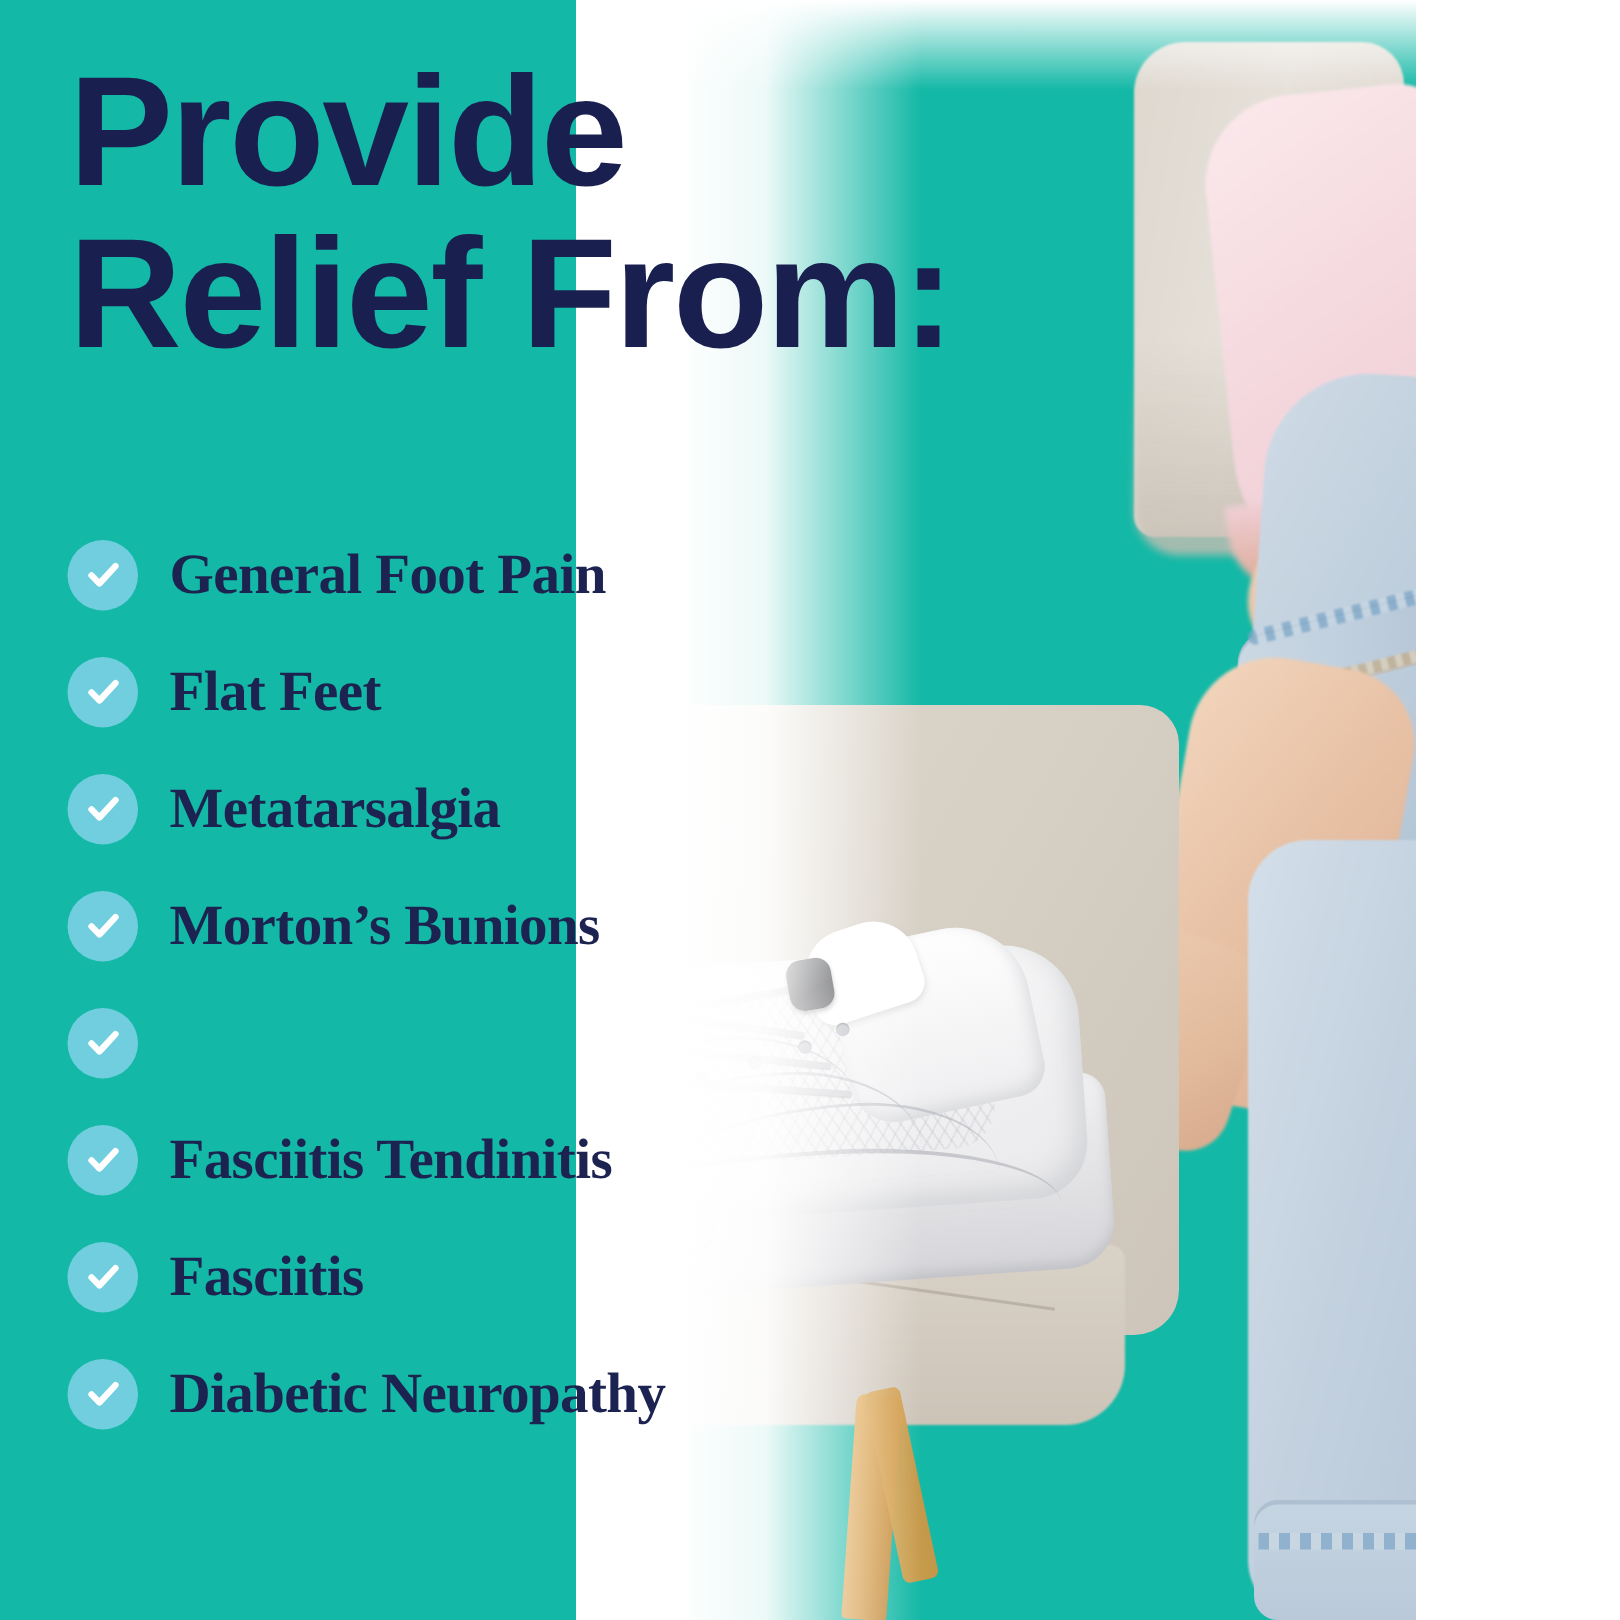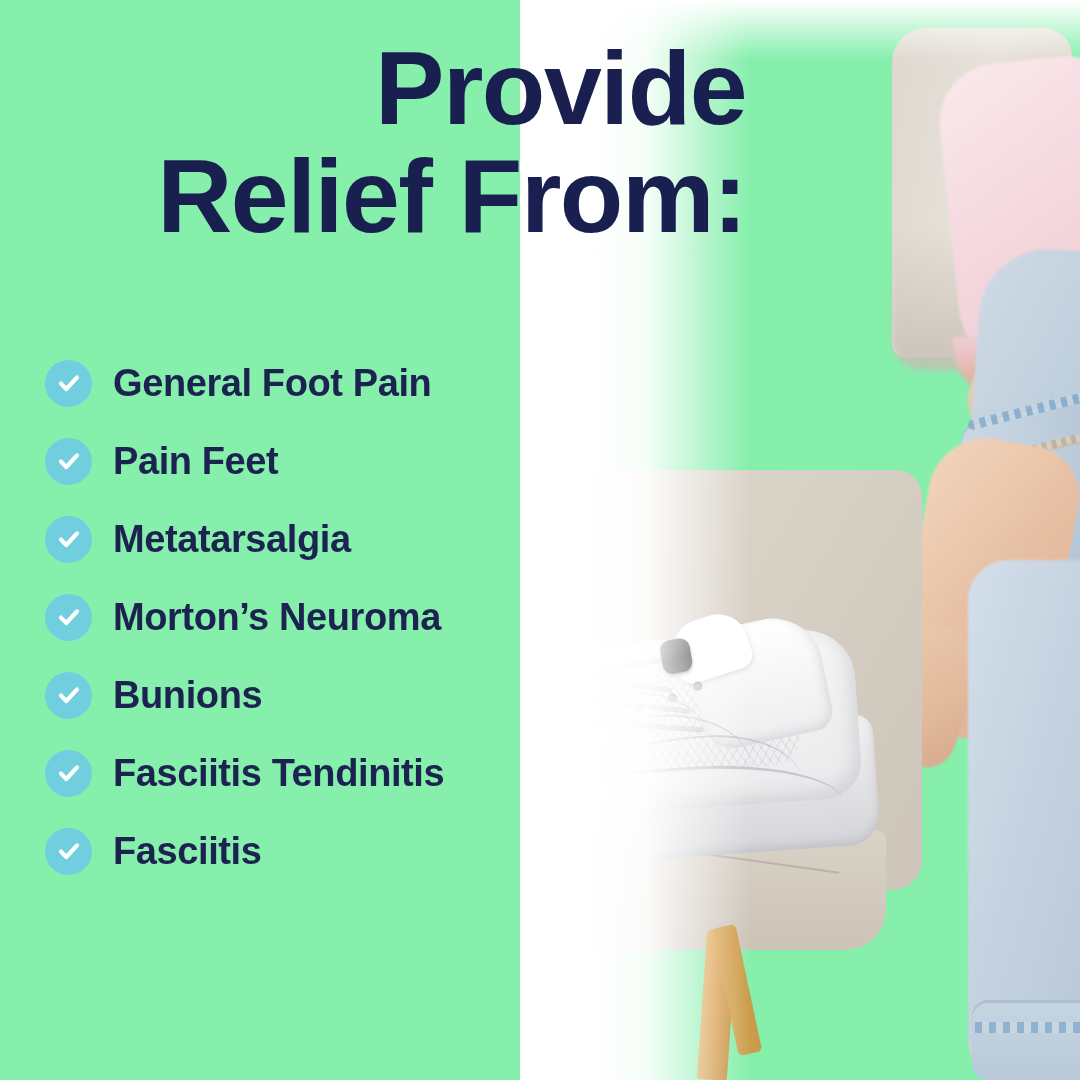--- a/index.html
+++ b/index.html
@@ -5,25 +5,24 @@
   html, body {
     margin: 0;
     padding: 0;
     background: #ffffff;
   }
   body {
     font-family: "Liberation Sans", sans-serif;
   }
   #canvas {
     position: relative;
-    width: 1080px;
+    width: 944px;
     height: 1080px;
-    background: #86efac;
+    background: #14b8a6;
     overflow: hidden;
-    text-align: right;
   }
 
   
   .photo {
     position: absolute;
     top: 0;
     right: 0;
     width: 560px;
     height: 1080px;
     overflow: hidden;
@@ -389,20 +388,21 @@
     letter-spacing: -1.5px;
     color: #192050;
     white-space: pre-line;
   }
 
   .checklist {
     position: absolute;
     left: 45px;
     top: 344px;
     width: 620px;
+    font-family: Liberation Serif, serif;
   }
   .check-row {
     display: flex;
     align-items: center;
     height: 78px;
   }
   .check-icon {
     flex: 0 0 auto;
     width: 47px;
     height: 47px;
@@ -503,64 +503,71 @@
       <span class="check-label">General Foot Pain</span>
     </div>
 
 
     <div class="check-row">
       <span class="check-icon">
         <svg width="28" height="28" viewBox="0 0 28 28" aria-hidden="true">
           <path d="M6 14.6 L11.3 20 L22 8.4" fill="none" stroke="#ffffff" stroke-width="4.2" stroke-linecap="round" stroke-linejoin="round"></path>
         </svg>
       </span>
-      <span class="check-label">Pain Feet</span>
+      <span class="check-label">Flat Feet</span>
     </div>
 
     <div class="check-row">
       <span class="check-icon">
         <svg width="28" height="28" viewBox="0 0 28 28" aria-hidden="true">
           <path d="M6 14.6 L11.3 20 L22 8.4" fill="none" stroke="#ffffff" stroke-width="4.2" stroke-linecap="round" stroke-linejoin="round"></path>
         </svg>
       </span>
       <span class="check-label">Metatarsalgia</span>
     </div>
 
     <div class="check-row">
       <span class="check-icon">
         <svg width="28" height="28" viewBox="0 0 28 28" aria-hidden="true">
           <path d="M6 14.6 L11.3 20 L22 8.4" fill="none" stroke="#ffffff" stroke-width="4.2" stroke-linecap="round" stroke-linejoin="round"></path>
         </svg>
       </span>
-      <span class="check-label">Morton’s Neuroma</span>
-    </div>
-
-    <div class="check-row">
-      <span class="check-icon">
-        <svg width="28" height="28" viewBox="0 0 28 28" aria-hidden="true">
-          <path d="M6 14.6 L11.3 20 L22 8.4" fill="none" stroke="#ffffff" stroke-width="4.2" stroke-linecap="round" stroke-linejoin="round"></path>
-        </svg>
-      </span>
-      <span class="check-label">Bunions</span>
+      <span class="check-label">Morton’s Bunions</span>
+    </div>
+
+    <div class="check-row">
+      <span class="check-icon">
+        <svg width="28" height="28" viewBox="0 0 28 28" aria-hidden="true">
+          <path d="M6 14.6 L11.3 20 L22 8.4" fill="none" stroke="#ffffff" stroke-width="4.2" stroke-linecap="round" stroke-linejoin="round"></path>
+        </svg>
+      </span>
     </div>
 
     <div class="check-row">
       <span class="check-icon">
         <svg width="28" height="28" viewBox="0 0 28 28" aria-hidden="true">
           <path d="M6 14.6 L11.3 20 L22 8.4" fill="none" stroke="#ffffff" stroke-width="4.2" stroke-linecap="round" stroke-linejoin="round"></path>
         </svg>
       </span>
       <span class="check-label">Fasciitis Tendinitis</span>
     </div>
 
     <div class="check-row">
       <span class="check-icon">
         <svg width="28" height="28" viewBox="0 0 28 28" aria-hidden="true">
           <path d="M6 14.6 L11.3 20 L22 8.4" fill="none" stroke="#ffffff" stroke-width="4.2" stroke-linecap="round" stroke-linejoin="round"></path>
         </svg>
       </span>
       <span class="check-label">Fasciitis</span>
     </div>
 
+    <div class="check-row">
+      <span class="check-icon">
+        <svg width="28" height="28" viewBox="0 0 28 28" aria-hidden="true">
+          <path d="M6 14.6 L11.3 20 L22 8.4" fill="none" stroke="#ffffff" stroke-width="4.2" stroke-linecap="round" stroke-linejoin="round"></path>
+        </svg>
+      </span>
+      <span class="check-label">Diabetic Neuropathy</span>
+    </div>
 
   </div>
 
 </div>
 
 </body></html>

